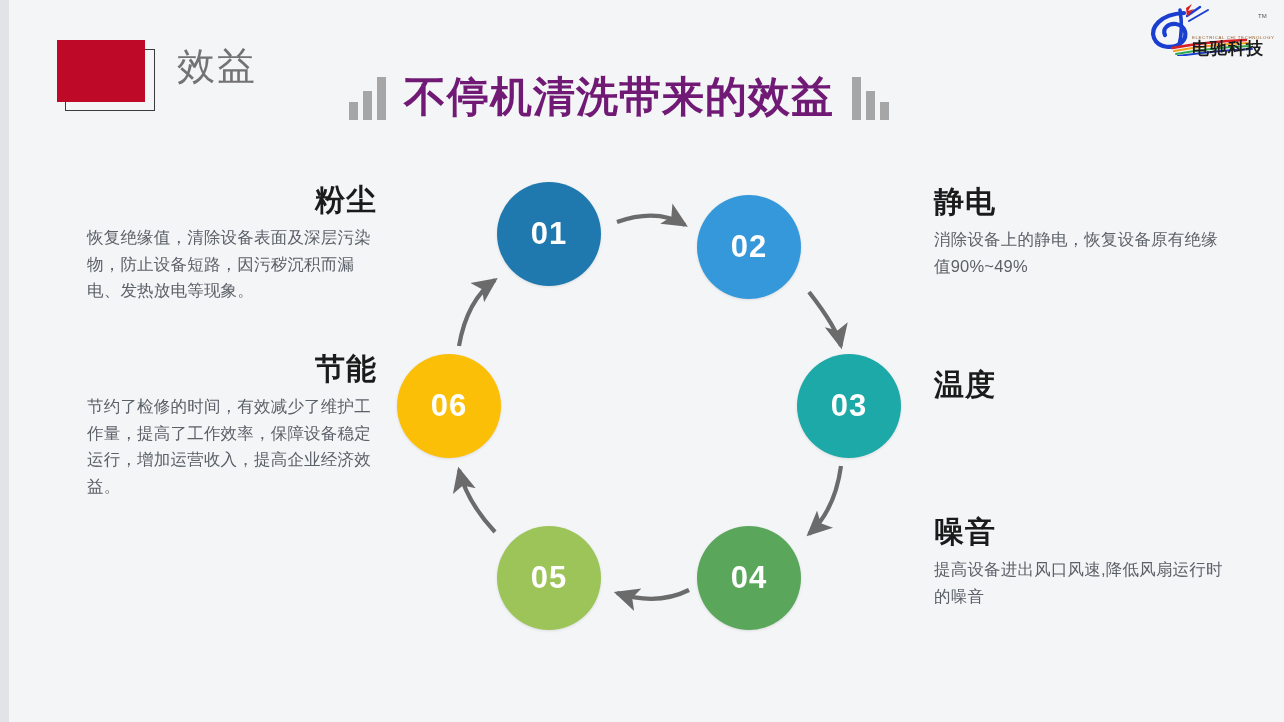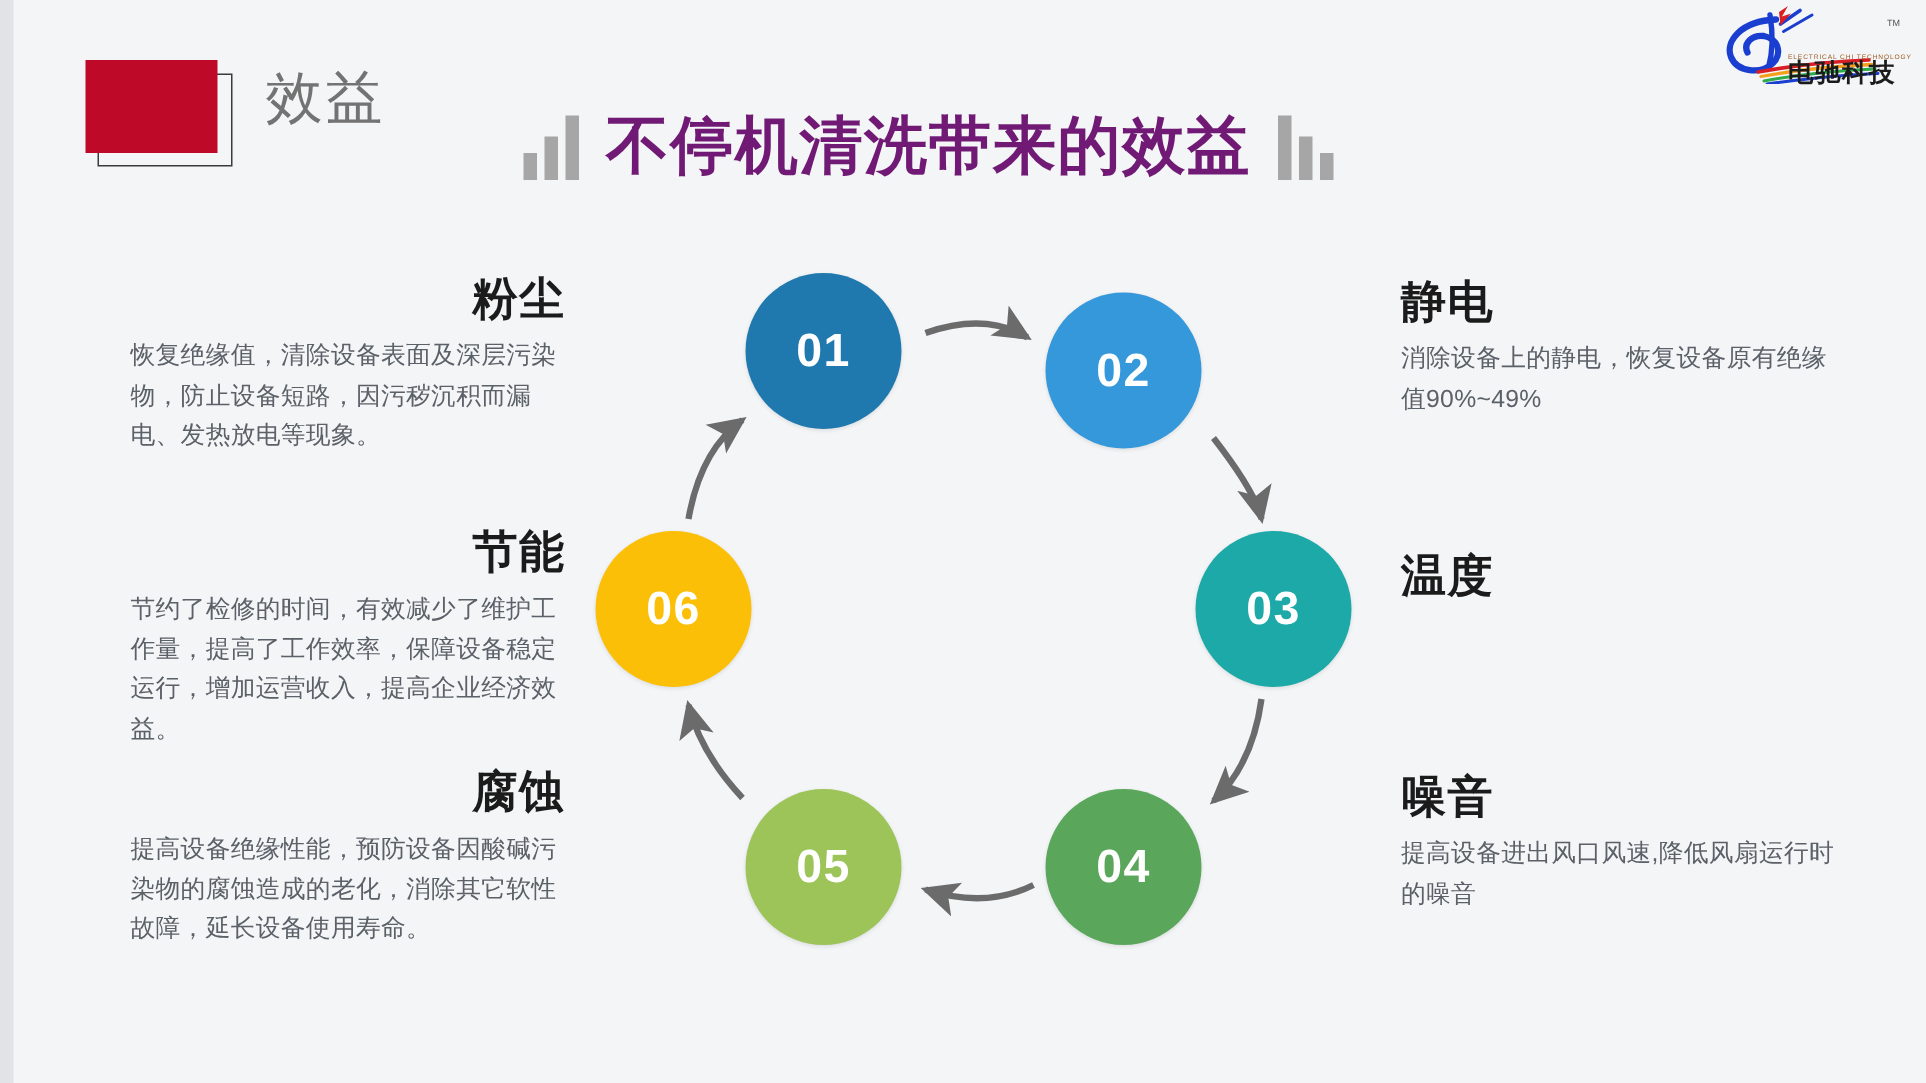--- a/index.html
+++ b/index.html
@@ -239,24 +239,20 @@
   </div>
 
   <div class="block left b-dust">
     <h3>粉尘</h3>
     <p>恢复绝缘值，清除设备表面及深层污染物，防止设备短路，因污秽沉积而漏电、发热放电等现象。</p>
   </div>
   <div class="block left b-energy">
     <h3>节能</h3>
     <p>节约了检修的时间，有效减少了维护工作量，提高了工作效率，保障设备稳定运行，增加运营收入，提高企业经济效益。</p>
   </div>
-  <div class="block left b-corrode">
-    <h3>腐蚀</h3>
-    <p>提高设备绝缘性能，预防设备因酸碱污染物的腐蚀造成的老化，消除其它软性故障，延长设备使用寿命。</p>
-  </div>
 
   <div class="block right b-static">
     <h3>静电</h3>
     <p>消除设备上的静电，恢复设备原有绝缘值90%~49%</p>
   </div>
   <div class="block right b-temp">
     <h3>温度</h3>
   </div>
   <div class="block right b-noise">
     <h3>噪音</h3>

